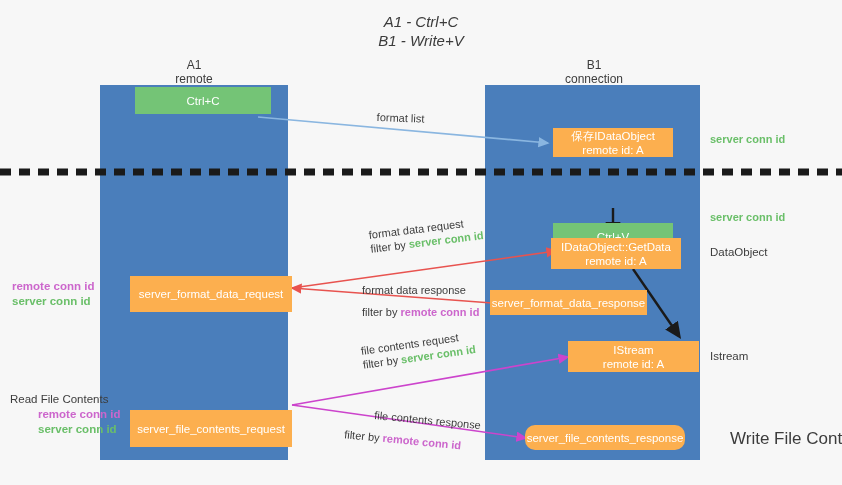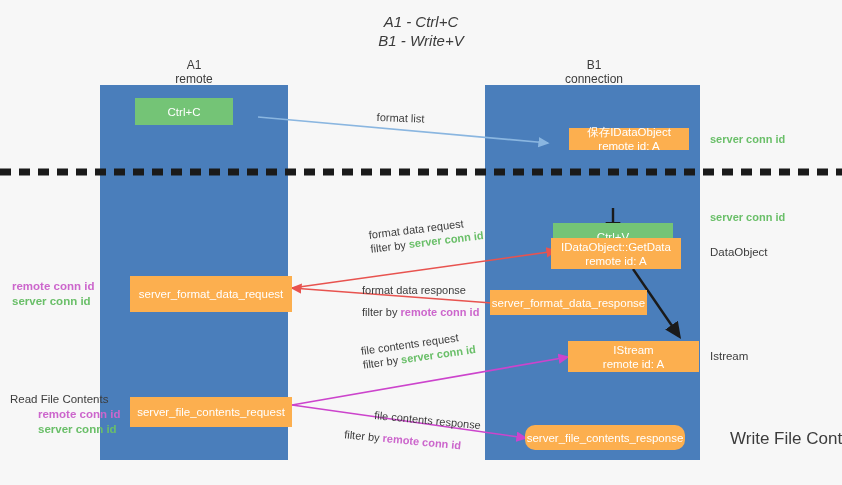--- a/index.html
+++ b/index.html
@@ -96,33 +96,33 @@
 
     <line x1="292" y1="288" x2="556" y2="251" stroke="#e8534f" stroke-width="1.6" marker-end="url(#ar-red)"></line>
 
     <line x1="492" y1="303" x2="292" y2="288" stroke="#e8534f" stroke-width="1.6" marker-end="url(#ar-red)"></line>
 
     <line x1="292" y1="405" x2="568" y2="357" stroke="#cc44cc" stroke-width="1.6" marker-end="url(#ar-mag)"></line>
 
     <line x1="292" y1="405" x2="526" y2="438" stroke="#cc44cc" stroke-width="1.6" marker-end="url(#ar-mag)"></line>
   </svg>
 
-  <div class="node green" style="left:135px;top:98px;width:98px;height:27px;">
+  <div class="node green" style="left:135px;top:87px;width:136px;height:27px;">
     <span>Ctrl+C</span>
   </div>
 
   <div class="node orange" style="left:130px;top:276px;width:162px;height:36px;">
     <span>server_format_data_request</span>
   </div>
 
-  <div class="node orange" style="left:130px;top:397px;width:162px;height:30px;">
+  <div class="node orange" style="left:130px;top:410px;width:162px;height:37px;">
     <span>server_file_contents_request</span>
   </div>
 
-  <div class="node orange" style="left:553px;top:128px;width:120px;height:22px;margin-left:16px;">
+  <div class="node orange" style="left:553px;top:128px;width:120px;height:29px;">
     <span>保存IDataObject</span>
     <span>remote id: A</span>
   </div>
 
   <div class="node green" style="left:553px;top:181px;width:120px;height:27px;margin-top:42px;">
     <span>Ctrl+V</span>
   </div>
 
   <div class="node orange" style="left:551px;top:238px;width:130px;height:31px;">
     <span>IDataObject::GetData</span>

